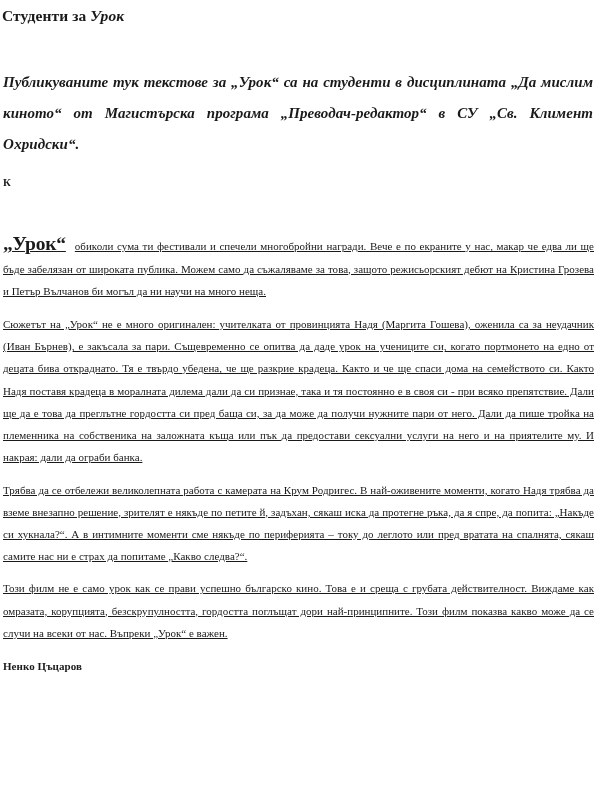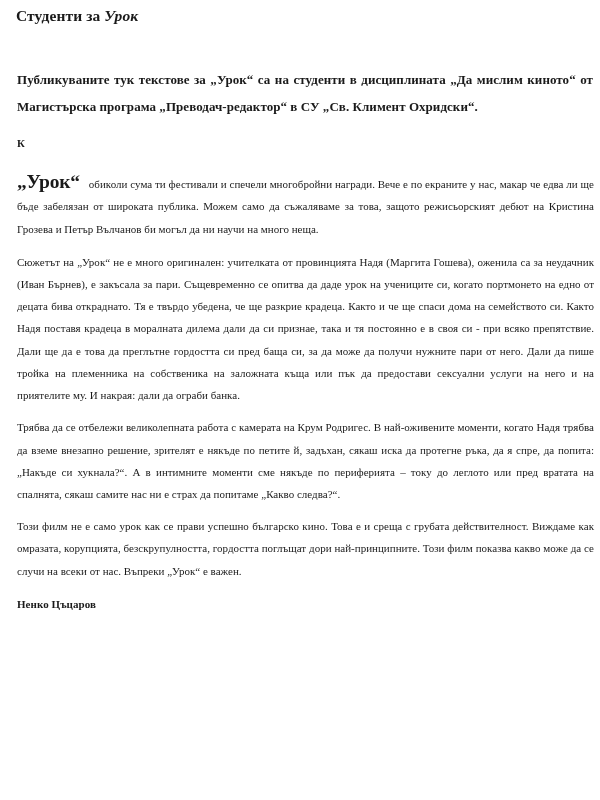--- a/index.html
+++ b/index.html
@@ -13,58 +13,60 @@
     height: 800px;
     overflow: hidden;
     font-family: "Liberation Serif", "DejaVu Serif", serif;
     color: #1a1a1a;
     -webkit-font-smoothing: antialiased;
   }
   .page {
     box-sizing: border-box;
     width: 600px;
     height: 800px;
-    padding: 4px 4px 0 16px;
+    padding: 4px 4px 0 2px;
     position: relative;
   }
 
   
   .doc-title {
     font-size: 15.5px;
     font-weight: bold;
     line-height: 1.25;
     margin: 2px 0 0 0;
     letter-spacing: 0.1px;
   }
   .doc-title .em {
     font-style: italic;
     font-weight: bold;
   }
 
   
   .standfirst {
-    font-size: 13px;
+    font-size: 15px;
     font-weight: bold;
     line-height: 2.06;
     text-align: justify;
     text-justify: inter-word;
     margin: 42px 3px 14px 1px;
     letter-spacing: 0.05px;
+    font-style: italic;
   }
 
   .stray-letter {
     font-size: 10.8px;
     font-weight: bold;
     line-height: 1.6;
     margin: 8px 0 0 1px;
   }
 
   
   .body-block {
-    margin-top: 20px;
+    margin-top: 43px;
+    text-decoration: underline;
   }
   p.para {
     font-size: 11px;
     line-height: 2.02;
     text-align: justify;
     text-justify: inter-word;
     margin: 0 2px 10px 1px;
     letter-spacing: 0.01px;
   }
   p.para.lead {

